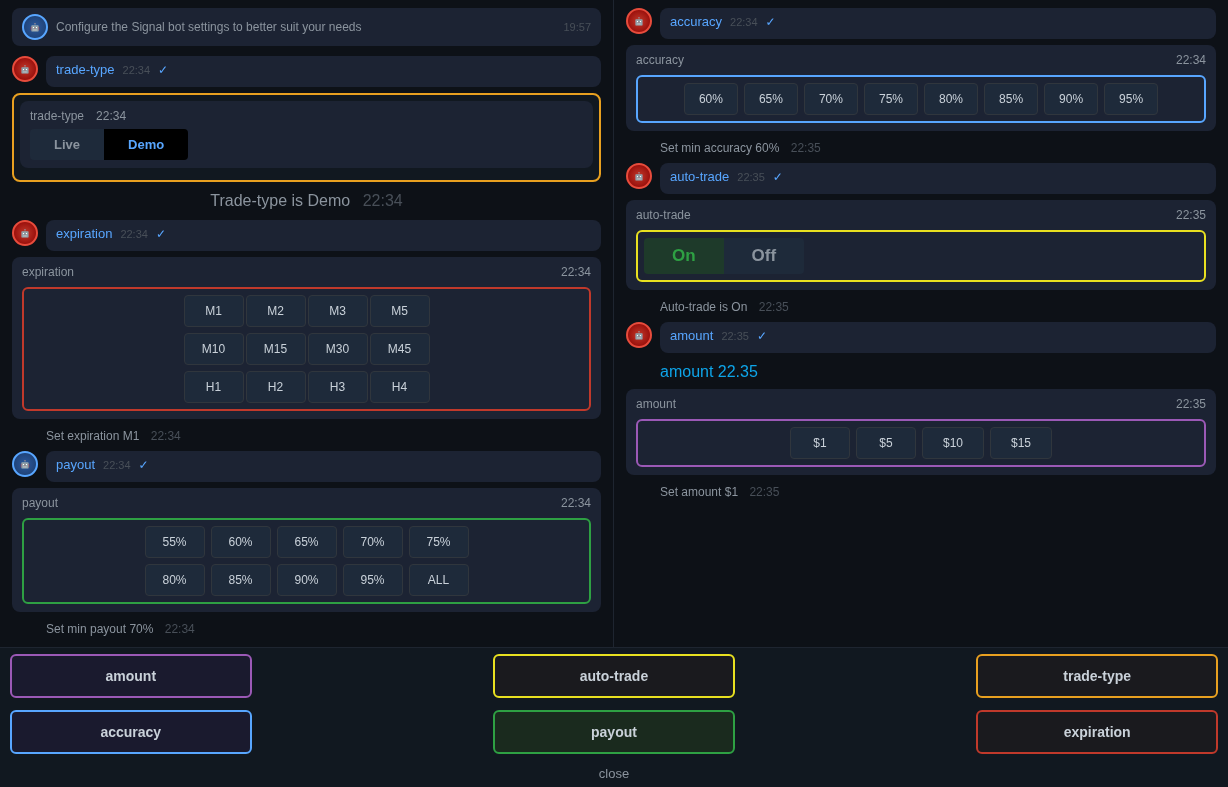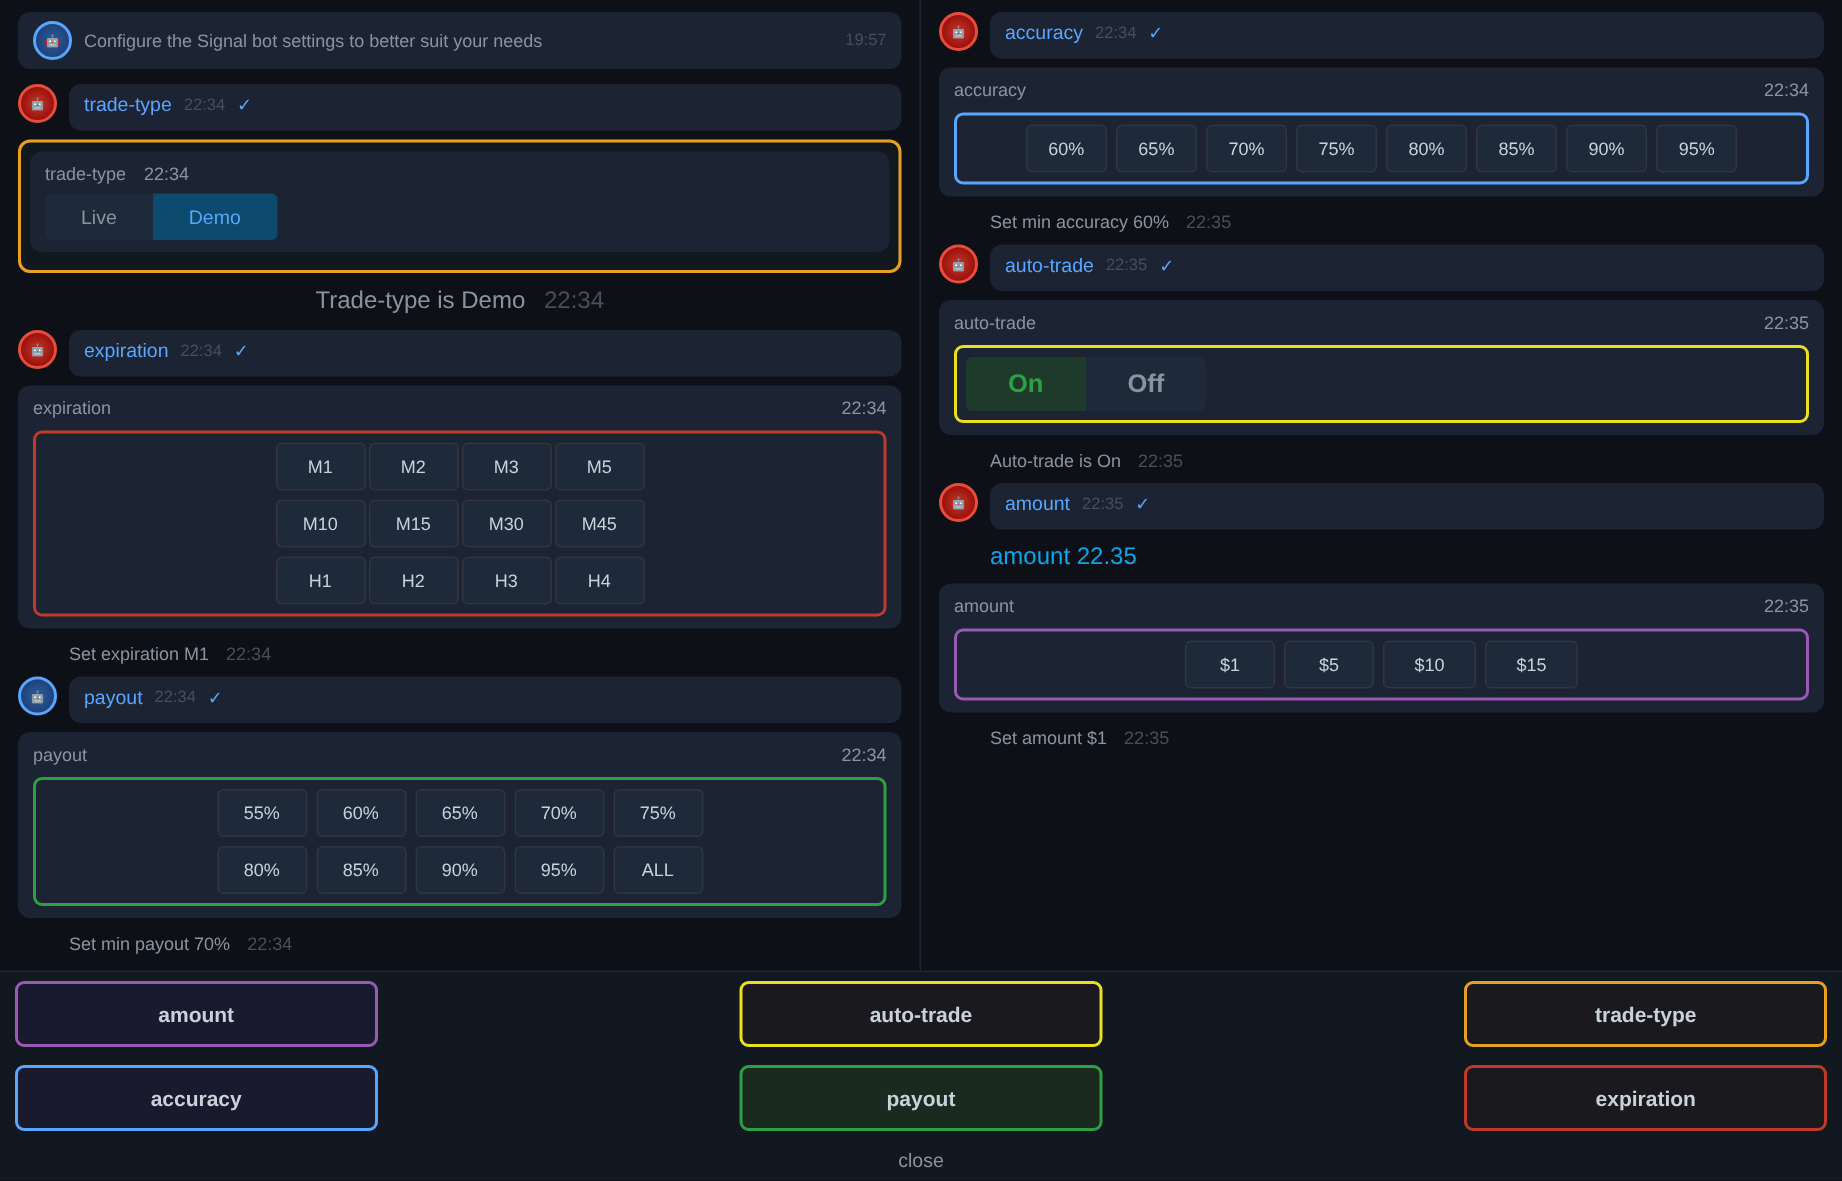--- a/index.html
+++ b/index.html
@@ -93,29 +93,29 @@
     }
     .btn-group {
       display: flex;
       gap: 0;
     }
     .btn-trade {
       padding: 8px 24px;
       border: none;
       cursor: pointer;
       font-size: 13px;
-      font-weight: 400;
+      font-weight: 700;
     }
     .btn-trade.live {
       background: #1e2a3a;
       color: #8b949e;
       border-radius: 4px 0 0 4px;
     }
     .btn-trade.demo {
-      background: #0c4a6e;
+      background: #000000;
       color: #58a6ff;
       border-radius: 0 4px 4px 0;
     }
     .trade-type-outer {
       border: 2px solid #e8a020;
       border-radius: 8px;
       padding: 6px;
       margin-bottom: 6px;
       background: #111820;
     }

